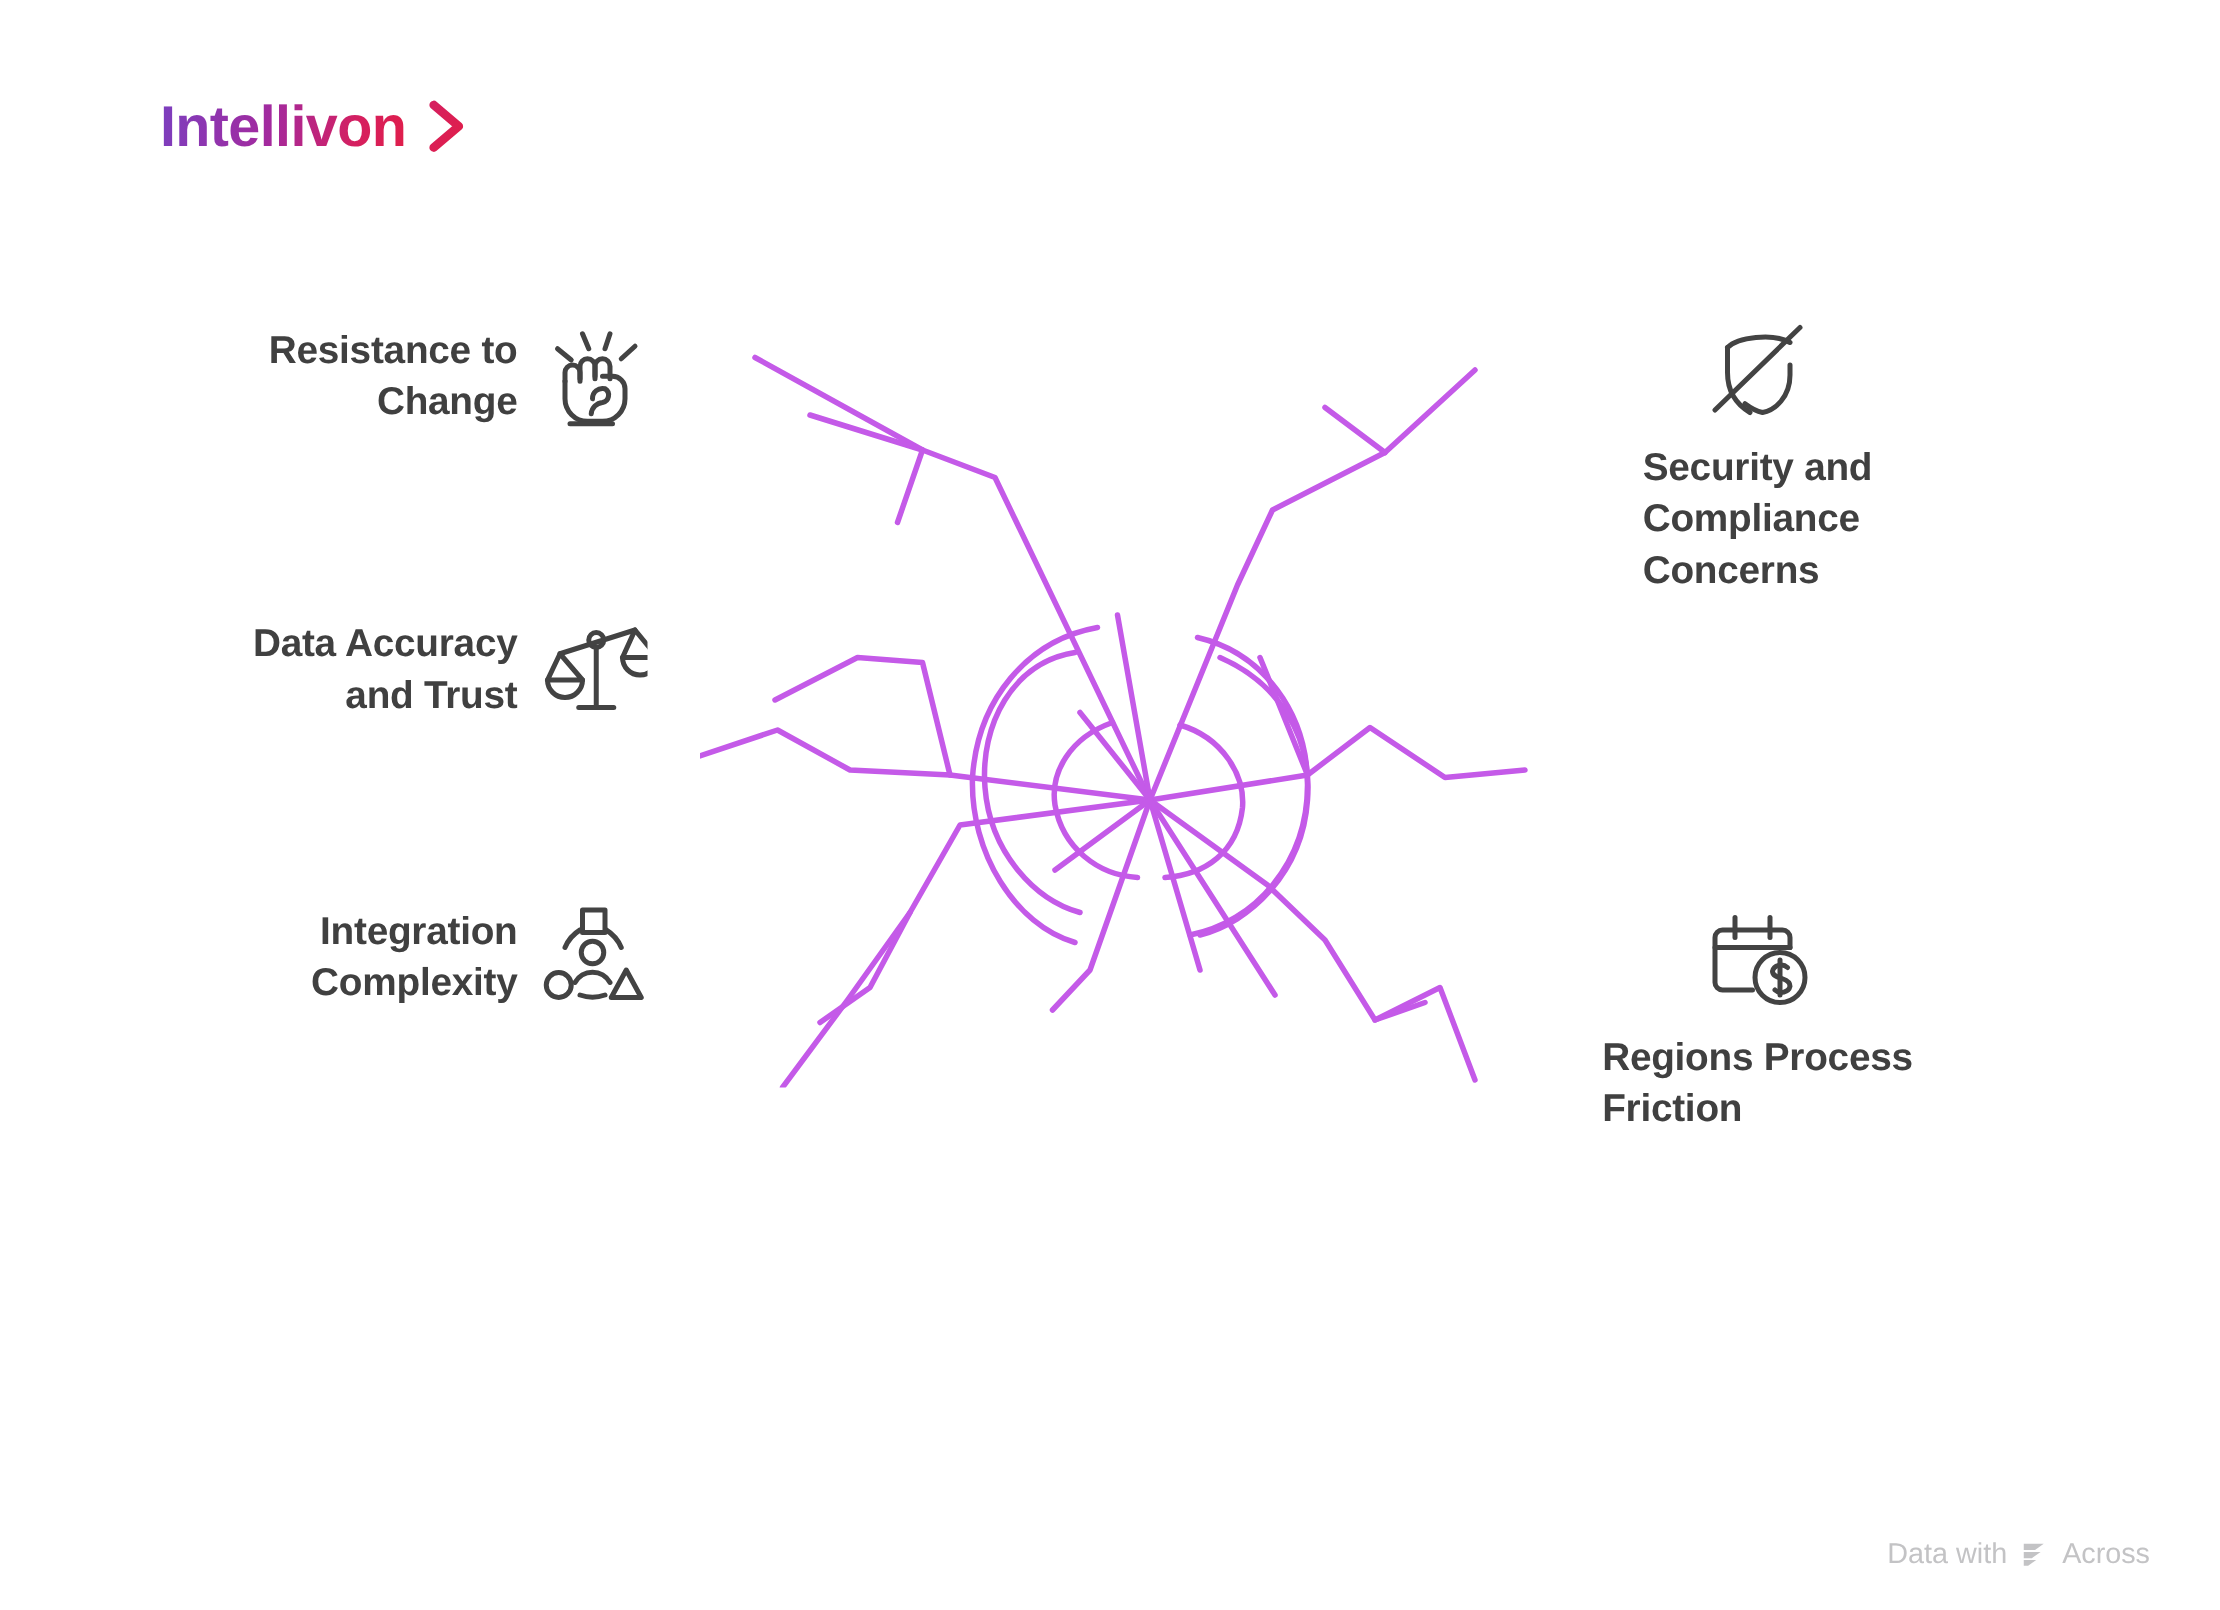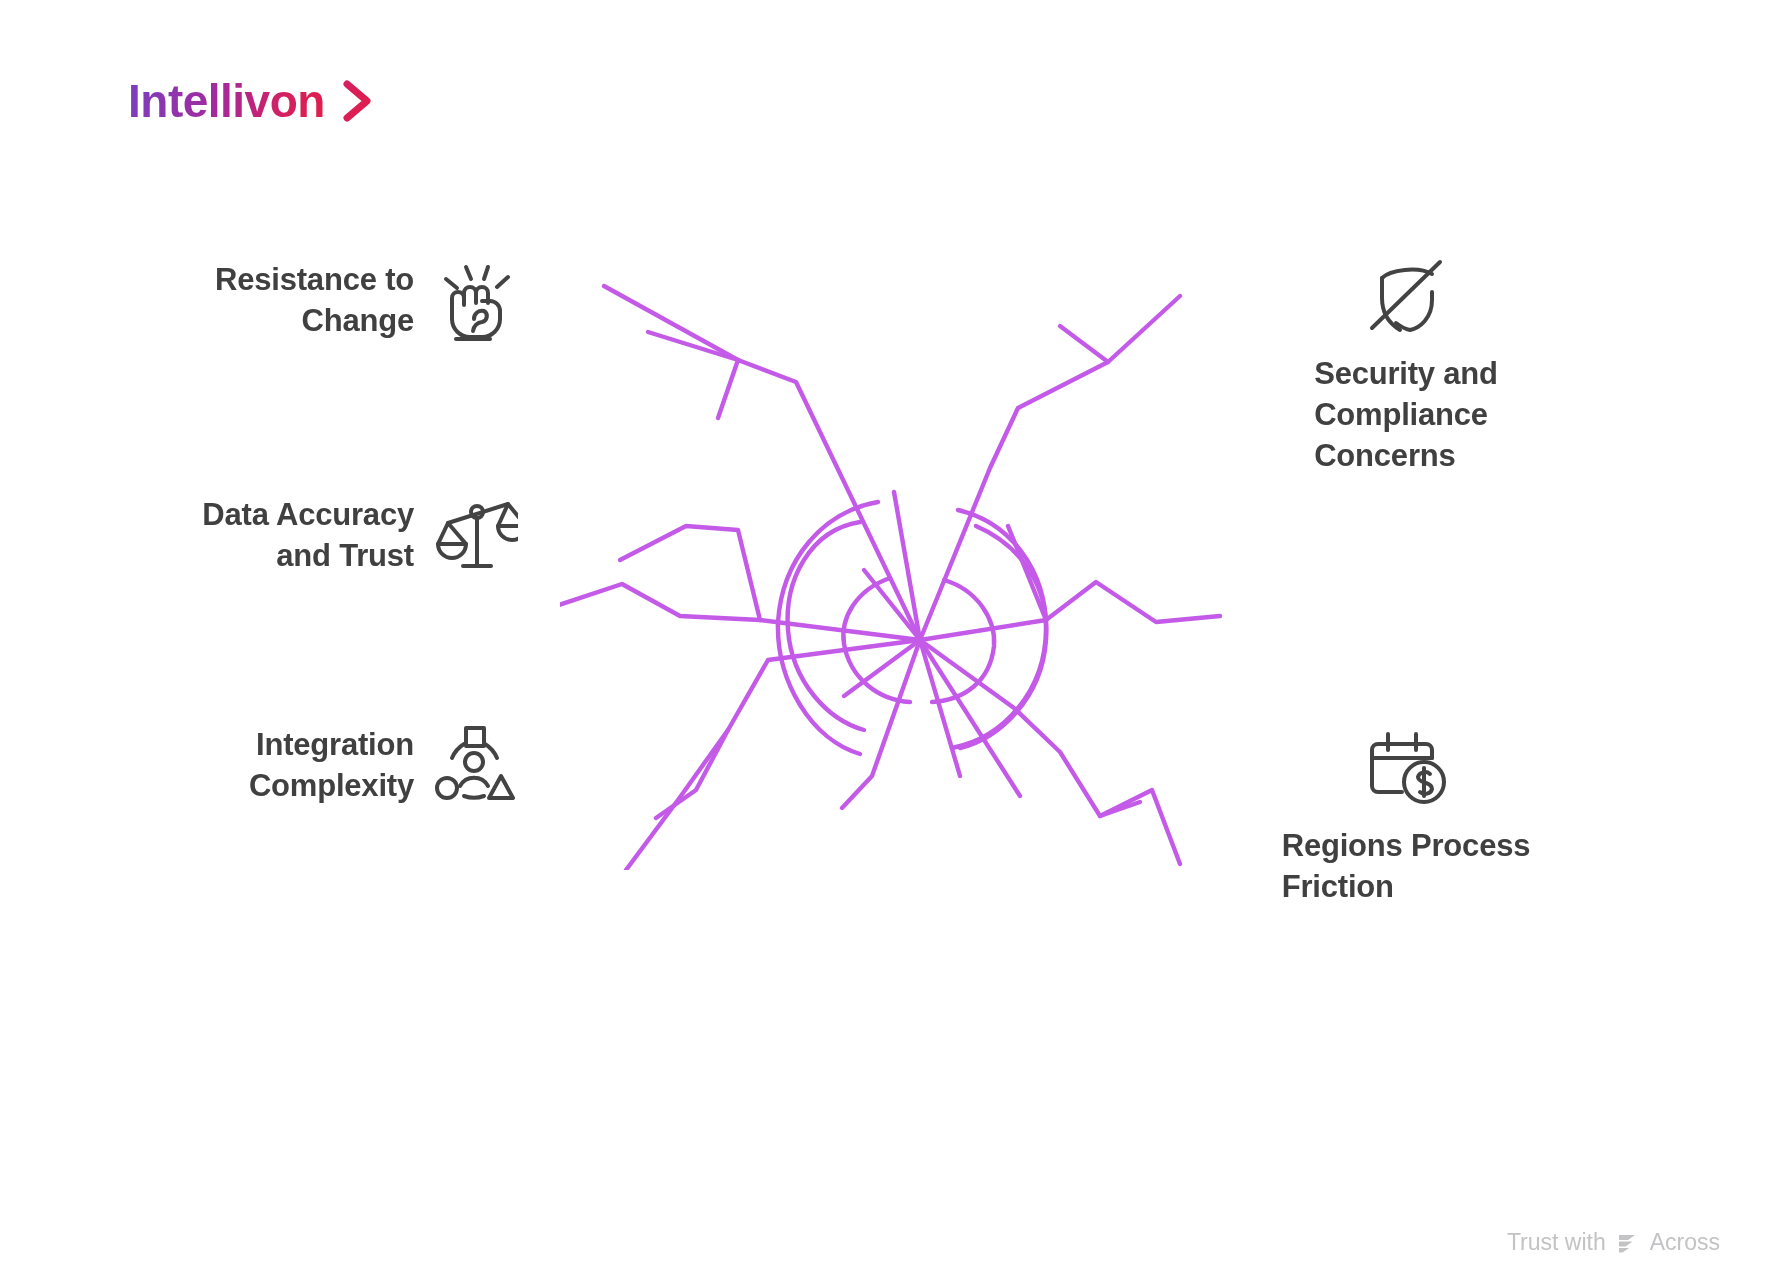--- a/index.html
+++ b/index.html
@@ -257,21 +257,21 @@
         <circle cx="64" cy="62" r="20"></circle>
         <path d="M70 54 a7 6 0 0 0 -12 3 c 0 4, 5 5, 8 6 c 3 1, 6 3, 6 6 a7 6 0 0 1 -12 3"></path>
         <path d="M64 48 v28"></path>
       </svg>
     </div>
     <div class="node-label">Regions Process
 Friction</div>
   </div>
 
   <div id="footer">
-    <span>Trust with</span>
+    <span>Data with</span>
     <svg width="26" height="26" viewBox="0 0 26 26">
       <g fill="#c3c3c5">
         <path d="M4 5 H20 L13 10 H4 Z"></path>
         <path d="M4 11.5 H17.5 L10.5 16.5 H4 Z"></path>
         <path d="M4 18 H14 L7.5 22.5 H4 Z"></path>
       </g>
     </svg>
     <span>Across</span>
   </div>
 

